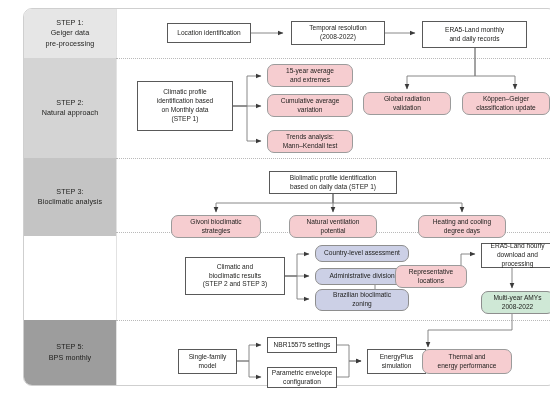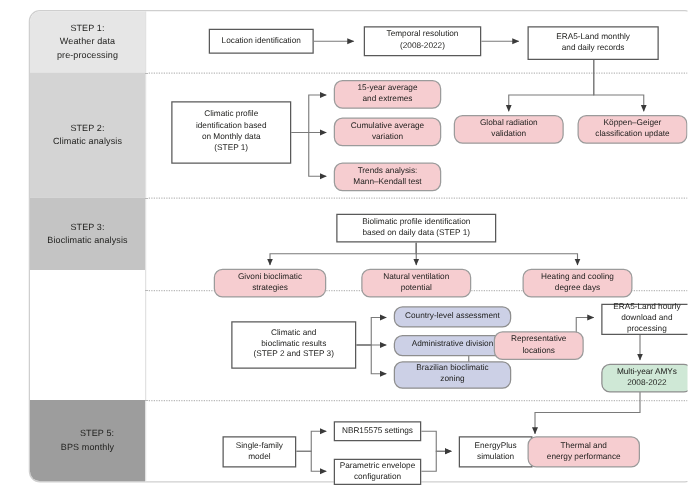--- a/index.html
+++ b/index.html
@@ -28,21 +28,21 @@
     display:flex;align-items:center;justify-content:center;
     text-align:center;
     color:#1d1d1b;
     font-size:7.2px;
     line-height:1.45;
     letter-spacing:.1px;
   }
   .step-band .lbl{display:block;padding:0 4px;}
   
   .band-1{border-top-left-radius:8px;border-top-right-radius:0;}
-  .band-5{border-bottom-left-radius:8px;text-align:right;}
+  .band-5{border-bottom-left-radius:8px;}
   
   .rowsep{
     position:absolute;
     left:101px;right:9px;
     border-top:1px dotted #b9b9b9;
     height:0;
   }
   
   .colsep{
     position:absolute;
@@ -88,33 +88,33 @@
 </style>
 </head>
 <body>
 
 <div id="page">
   <div id="frame"></div>
 
   <div class="step-band band-1" style="top:9px;height:49px;background:#e6e6e6;">
     <span class="lbl">
       <span>STEP 1:</span><br>
-      <span>Weather data</span><br>
+      <span>Geiger data</span><br>
       <span>pre-processing</span>
     </span>
   </div>
 
   <div class="step-band" style="top:58px;height:100px;background:#d4d4d4;">
     <span class="lbl">
       <span>STEP 2:</span><br>
-      <span>Climatic analysis</span>
-    </span>
-  </div>
-
-  <div class="step-band" style="top:158px;height:58px;background:#c4c4c4;">
+      <span>Natural approach</span>
+    </span>
+  </div>
+
+  <div class="step-band" style="top:158px;height:78px;background:#c4c4c4;">
     <span class="lbl">
       <span>STEP 3:</span><br>
       <span>Bioclimatic analysis</span>
     </span>
   </div>
 
 
   <div class="step-band band-5" style="top:320px;height:65px;background:#9d9d9d;">
     <span class="lbl">
       <span>STEP 5:</span><br>

